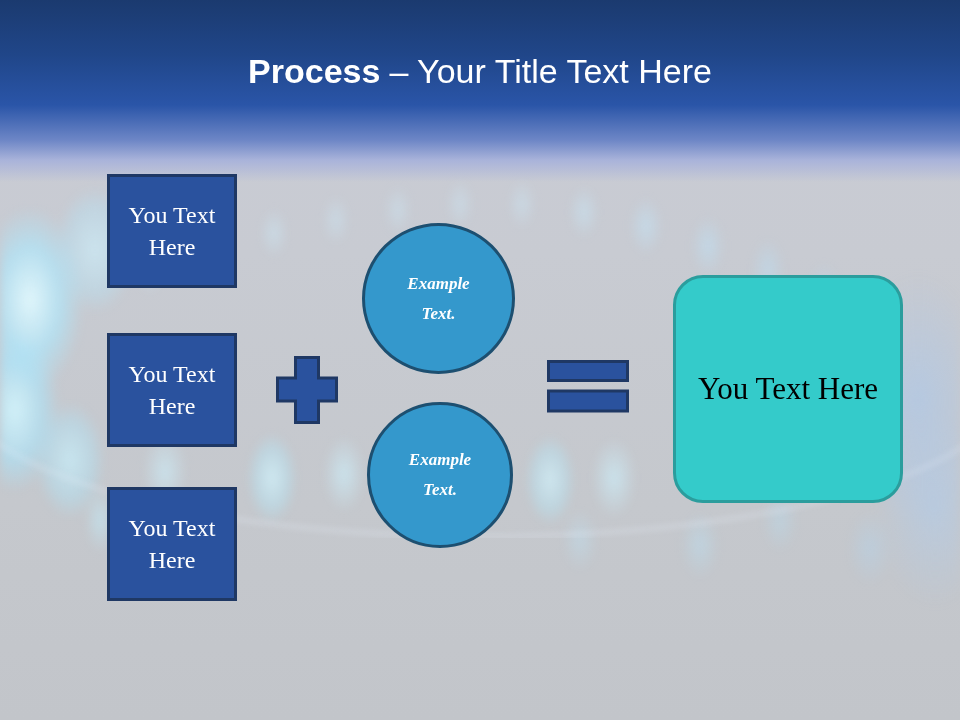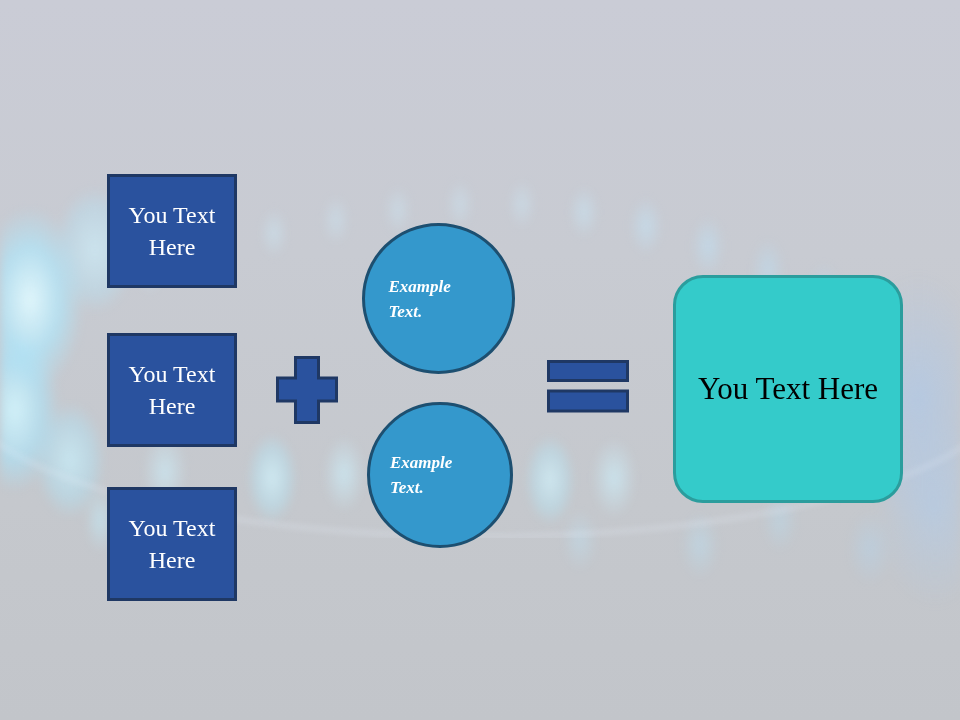--- a/index.html
+++ b/index.html
@@ -62,41 +62,46 @@
     position:absolute;left:107px;width:130px;height:114px;box-sizing:border-box;
     background:#2a529e;border:3px solid #1f3864;
     display:flex;align-items:center;justify-content:center;text-align:center;
     color:#ffffff;font-size:24px;line-height:32px;
   }
   .box1{top:174px}.box2{top:333px}.box3{top:487px}
   .op{position:absolute;}
   .circle{
     position:absolute;border-radius:50%;box-sizing:border-box;
     background:#3498cc;border:3px solid #1d4f70;
-    display:flex;align-items:center;justify-content:center;text-align:left;
-    color:#ffffff;font-weight:bold;font-style:italic;font-size:17px;line-height:25px;
+    display:flex;align-items:center;justify-content:center;text-align:center;
+    color:#ffffff;font-weight:bold;font-style:italic;font-size:17px;line-height:30px;
   }
   .circ1{left:362px;top:223px;width:153px;height:151px;}
   .circ2{left:367px;top:402px;width:146px;height:146px;}
   .circle span{display:inline-block;max-width:100px;}
   .result-box{
     position:absolute;left:673px;top:275px;width:230px;height:228px;box-sizing:border-box;
     background:#34cbca;border:3px solid #2b9d9d;border-radius:30px;
     display:flex;align-items:center;justify-content:center;text-align:center;
     color:#000000;font-size:31px;
   }
 </style>
 </head>
 <body>
 
 <div class="slide">
 
   <div class="flames"></div>
   <div class="rim-arc"></div>
 
+  <div class="header">
+    <div class="title">
+      <span class="kw">Process</span><span>– Your Title Text Here</span>
+    </div>
+  </div>
 
   <div class="shape-layer">
 
     <div class="proc-box box1">
       <span>You Text Here</span>
     </div>
     <div class="proc-box box2">
       <span>You Text Here</span>
     </div>
     <div class="proc-box box3">

